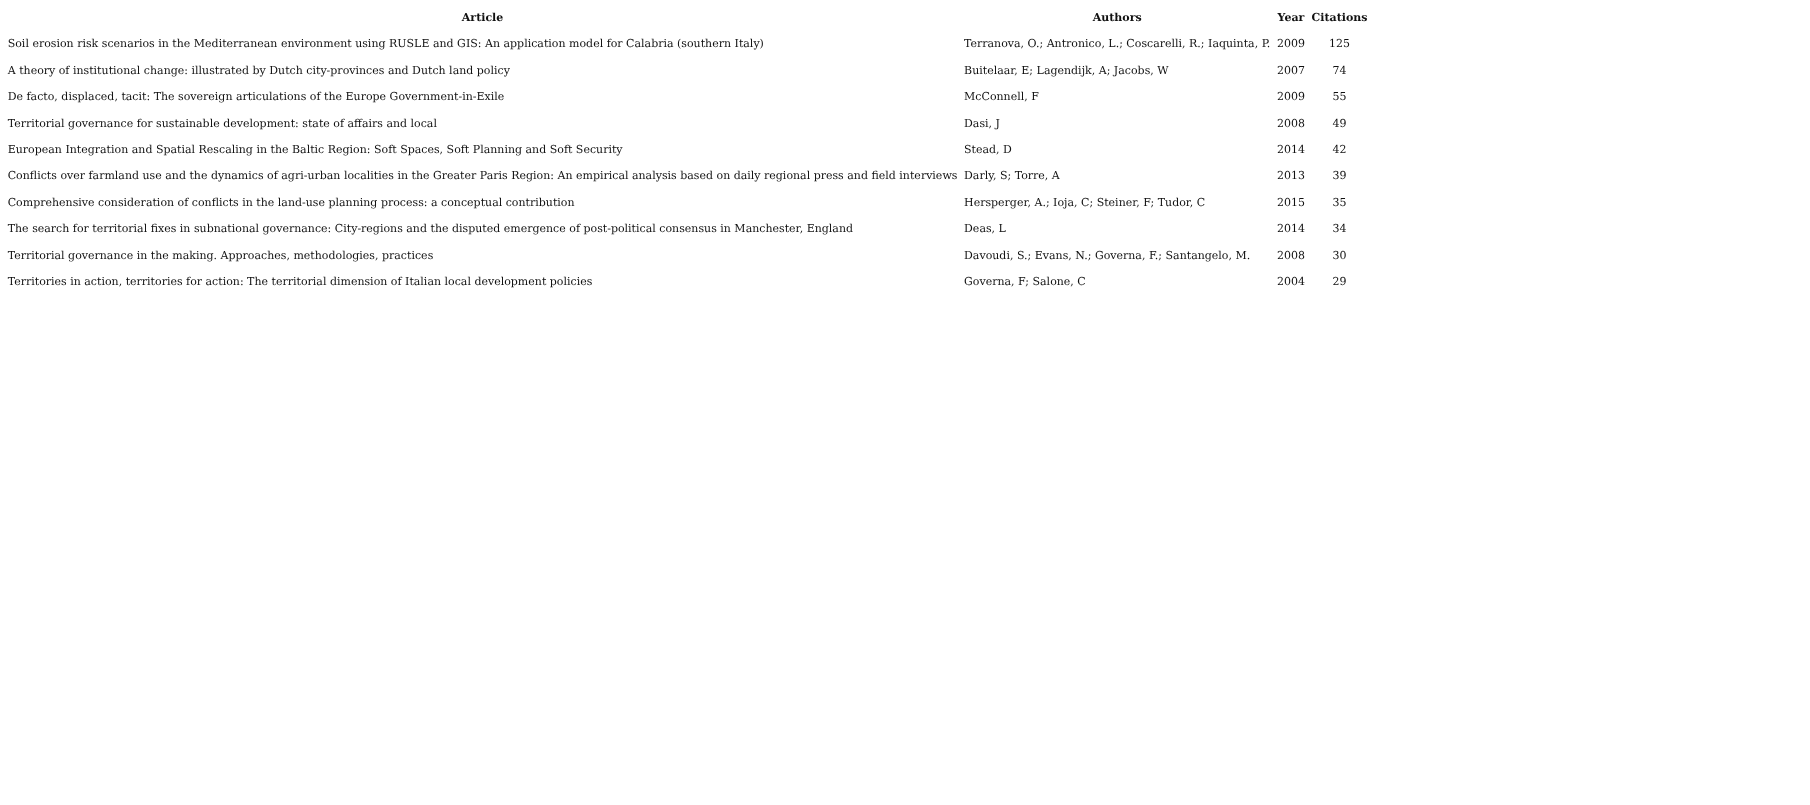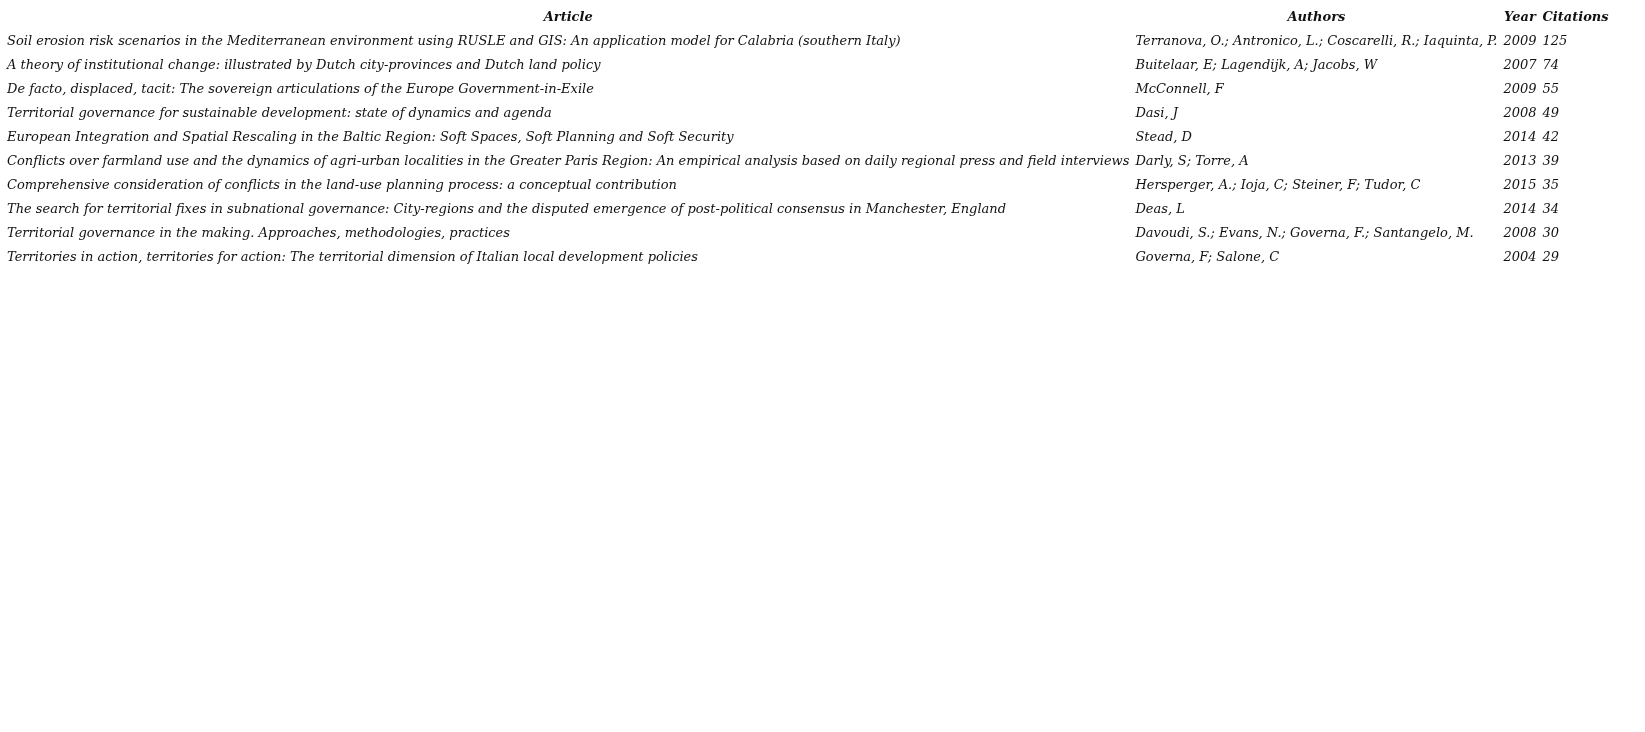--- a/index.html
+++ b/index.html
@@ -1,20 +1,20 @@
 <!DOCTYPE html>
 <html><head>
   <meta charset="utf-8">
   <style>
     html, body { margin: 0; padding: 0; background: #ffffff; }
     body { width: 1645px; height: 732px; overflow: hidden; font-family: "DejaVu Serif", serif; color: #111; }
-    table { border-collapse: collapse; margin-left: 4px; margin-top: 4px; font-size: 13px; font-style: italic; }
+    table { border-collapse: collapse; margin-left: 4px; margin-top: 4px; font-size: 10px; }
     th { font-weight: bold; height: 24px; padding: 0 3px; text-align: center; white-space: nowrap; }
     td { height: 24px; padding: 0 3px; white-space: nowrap; vertical-align: middle; }
-    td.num { text-align: left; }
+    td.num { text-align: center; }
     td.year { text-align: left; }
   </style>
 </head>
 <body>
 
 <table>
   <thead>
     <tr>
       <th>Article</th>
       <th>Authors</th>
@@ -35,21 +35,21 @@
         <td class="year">2007</td>
         <td class="num">74</td>
       </tr>
       <tr>
         <td>De facto, displaced, tacit: The sovereign articulations of the Europe Government-in-Exile</td>
         <td>McConnell, F</td>
         <td class="year">2009</td>
         <td class="num">55</td>
       </tr>
       <tr>
-        <td>Territorial governance for sustainable development: state of dynamics and agenda</td>
+        <td>Territorial governance for sustainable development: state of affairs and local</td>
         <td>Dasi, J</td>
         <td class="year">2008</td>
         <td class="num">49</td>
       </tr>
       <tr>
         <td>European Integration and Spatial Rescaling in the Baltic Region: Soft Spaces, Soft Planning and Soft Security</td>
         <td>Stead, D</td>
         <td class="year">2014</td>
         <td class="num">42</td>
       </tr>

